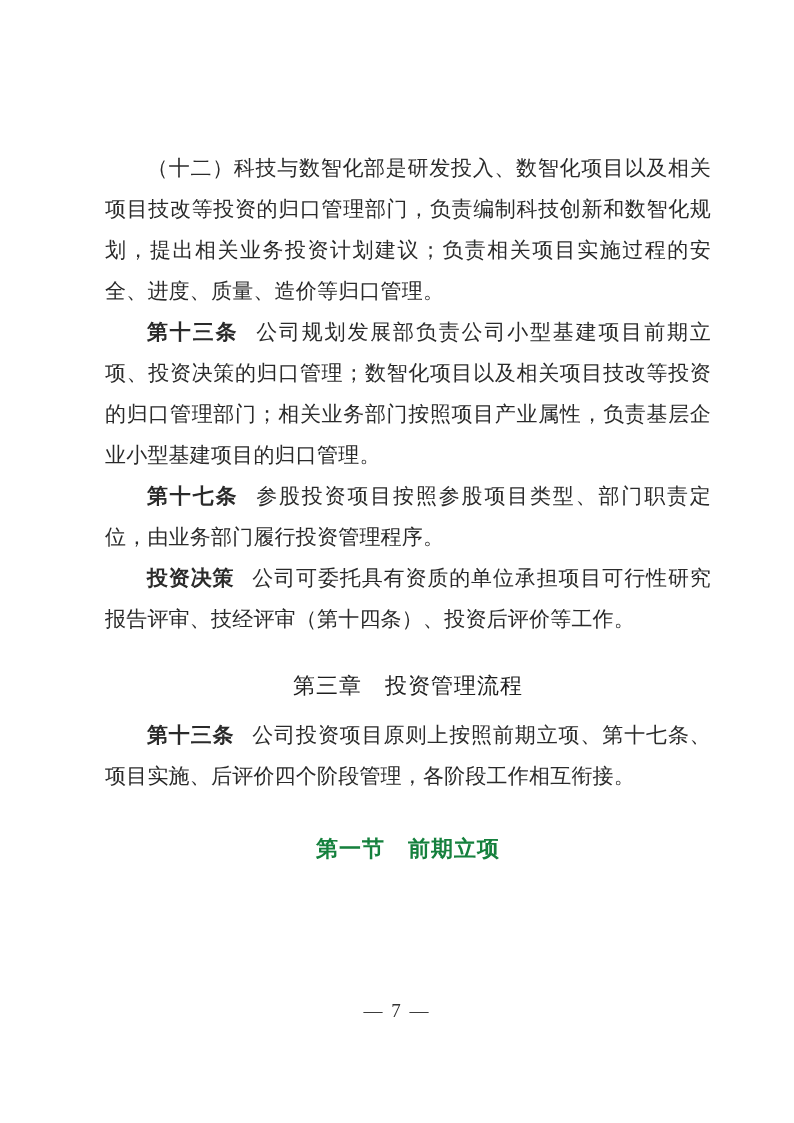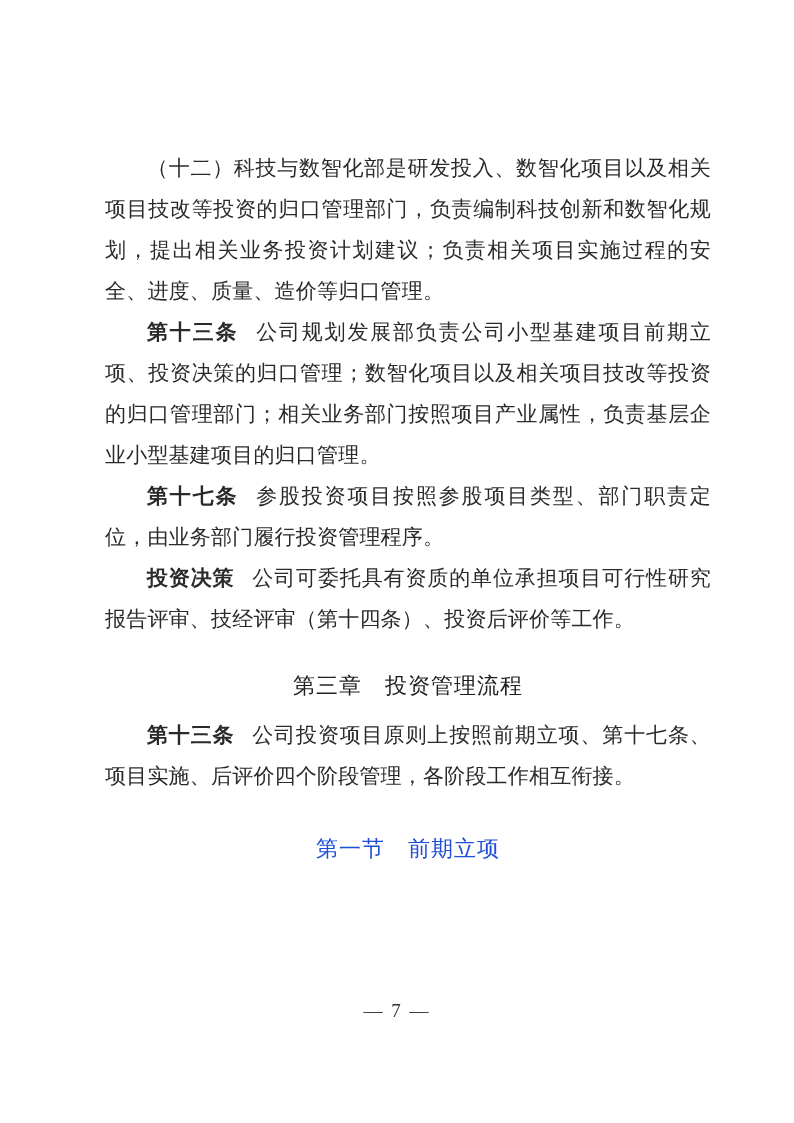--- a/index.html
+++ b/index.html
@@ -55,22 +55,22 @@
     color: #1e1e1e;
     letter-spacing: 1px;
   }
   h3.section-heading {
     margin: 33px 0 0 0;
     font-size: 22px;
     line-height: 38px;
     text-align: center;
     text-indent: 0;
     font-family: "Liberation Serif", "DejaVu Serif", serif;
-    font-weight: normal;
-    color: #1d4ed8;
+    font-weight: bold;
+    color: #15803d;
     letter-spacing: 1px;
   }
   .page-number {
     position: absolute;
     left: 0;
     top: 997px;
     width: 794px;
     text-align: center;
     font-size: 19px;
     line-height: 28px;

